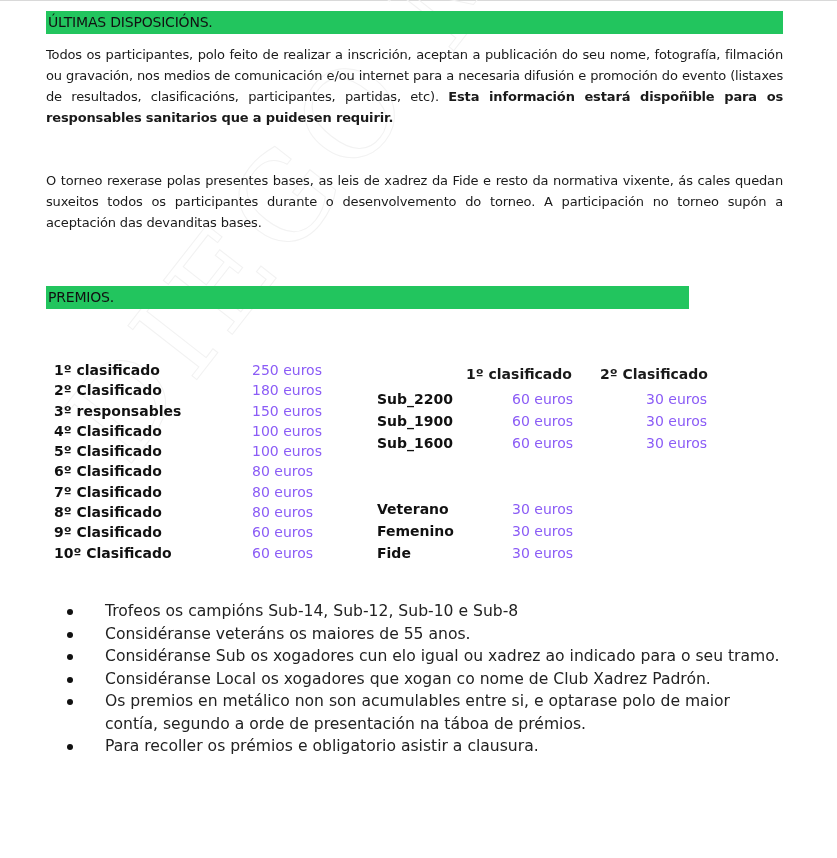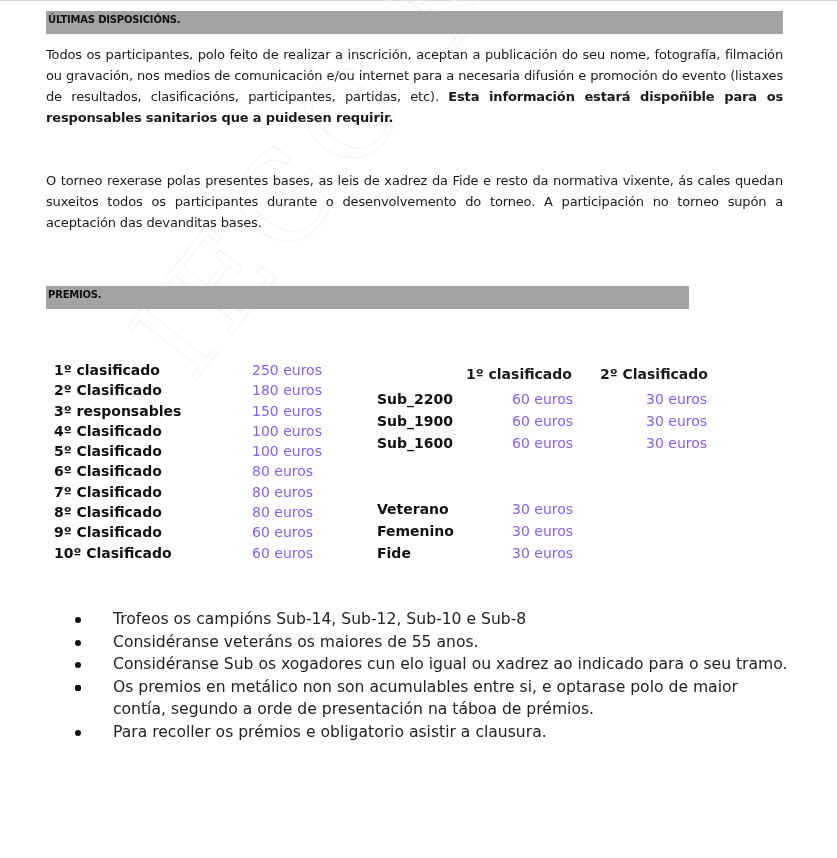--- a/index.html
+++ b/index.html
@@ -8,22 +8,22 @@
     font-family: "DejaVu Sans", sans-serif; color: #1a1a1a; position: relative;
   }
   .topline { position: absolute; left: 0; top: 0; width: 837px; height: 1px; background: #d9d9d9; }
   .watermark {
     position: absolute; left: 40px; top: 400px; transform: rotate(-52deg); transform-origin: left top;
     font-family: "DejaVu Serif", serif; font-size: 120px; letter-spacing: 10px;
     color: transparent; -webkit-text-stroke: 1px #f2f2f2; white-space: nowrap; pointer-events: none;
   }
   .page { position: absolute; left: 46px; top: 0; width: 737px; }
   .section-bar {
-    background: #a3a3a3; height: 23px; box-sizing: border-box; padding: 3px 2px 0 2px;
-    font-weight: bold; font-size: 10px; color: #111; letter-spacing: -0.2px;
+    background: #22c55e; height: 23px; box-sizing: border-box; padding: 3px 2px 0 2px;
+    font-weight: normal; font-size: 14px; color: #111; letter-spacing: -0.2px;
   }
   .bar1 { position: absolute; top: 11px; left: 0; width: 737px; }
   .bar2 { position: absolute; top: 286px; left: 0; width: 643px; }
   p.para {
     margin: 0; font-size: 13px; line-height: 21px; text-align: justify; color: #1a1a1a;
     letter-spacing: -0.15px;
   }
   .p1 { position: absolute; top: 44px; left: 0; width: 737px; }
   .p2 { position: absolute; top: 170px; left: 0; width: 737px; }
   .bold { font-weight: bold; }
@@ -35,21 +35,21 @@
   .main-prizes .lbl { width: 198px; }
   .cat-head { position: absolute; left: 466px; top: 366px; display: flex; font-size: 14px; }
   .cat-head span { font-weight: bold; }
   .cat-head .h1 { width: 134px; }
   .cat-table { left: 331px; top: 388px; line-height: 22px; }
   .cat-table .lbl { width: 135px; }
   .cat-table .v1 { width: 134px; }
   .spec-table { left: 331px; top: 498px; line-height: 22px; }
   .spec-table .lbl { width: 135px; }
   ul.notes {
-    position: absolute; left: 55px; top: 596px; width: 680px; margin: 12px; padding: 0 0 0 0;
+    position: absolute; left: 55px; top: 596px; width: 680px; margin: 4px; padding: 0 0 0 0;
     list-style: none; font-size: 15.6px; line-height: 22.5px; color: #222;
   }
   ul.notes li { position: relative; padding-left: 0; }
   ul.notes li .bullet {
     position: absolute; left: -38px; top: 9px; width: 6px; height: 6px; border-radius: 50%; background: #111;
   }
 </style>
 </head>
 <body>
 
@@ -144,16 +144,16 @@
   <div class="prize-row">
       <span class="lbl">Fide</span>
       <span class="val">30 euros</span>
     </div>
 </div>
 
 <ul class="notes" style="left:101px;">
   <li><span class="bullet"></span><span>Trofeos os campións Sub-14, Sub-12, Sub-10 e Sub-8</span></li>
   <li><span class="bullet"></span><span>Considéranse veteráns os maiores de 55 anos.</span></li>
   <li><span class="bullet"></span><span>Considéranse Sub os xogadores cun elo igual ou xadrez ao indicado para o seu tramo.</span></li>
-  <li><span class="bullet"></span></li>
+  <li><span class="bullet"></span><span>Considéranse Local os xogadores que xogan co nome de Club Xadrez Padrón.</span></li>
   <li><span class="bullet"></span><span>Os premios en metálico non son acumulables entre si, e optarase polo de maior contía, segundo a orde de presentación na táboa de prémios.</span></li>
   <li><span class="bullet"></span><span>Para recoller os prémios e obligatorio asistir a clausura.</span></li>
 </ul>
 
 </body></html>

